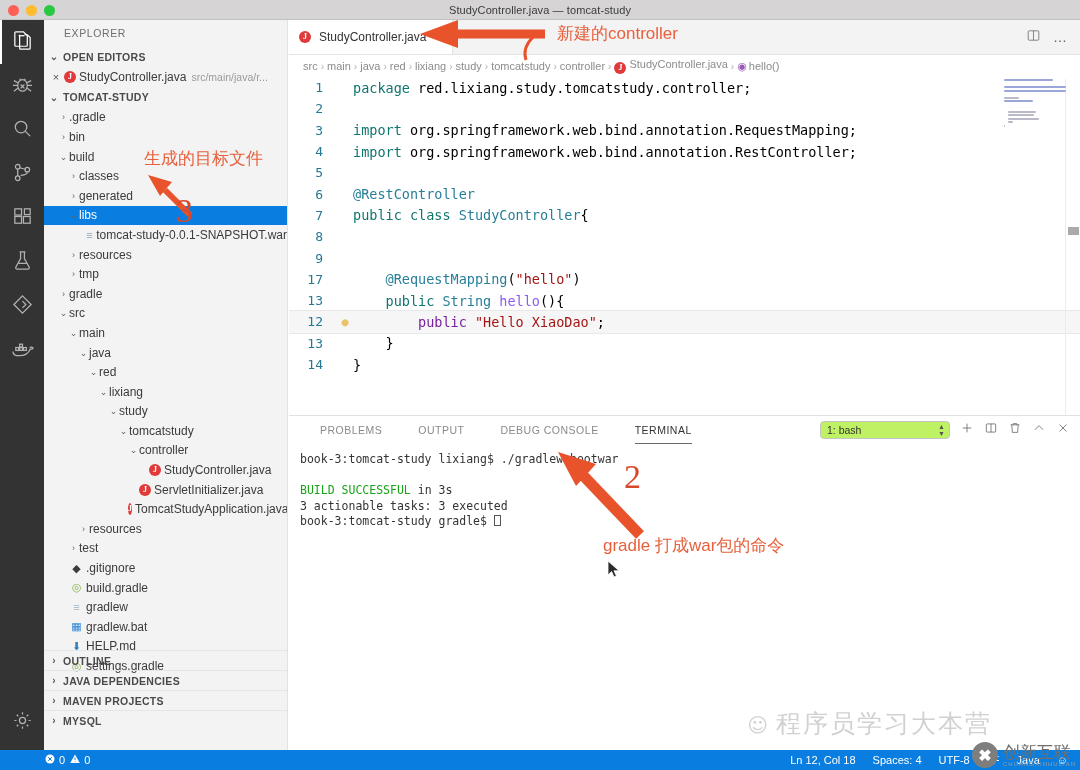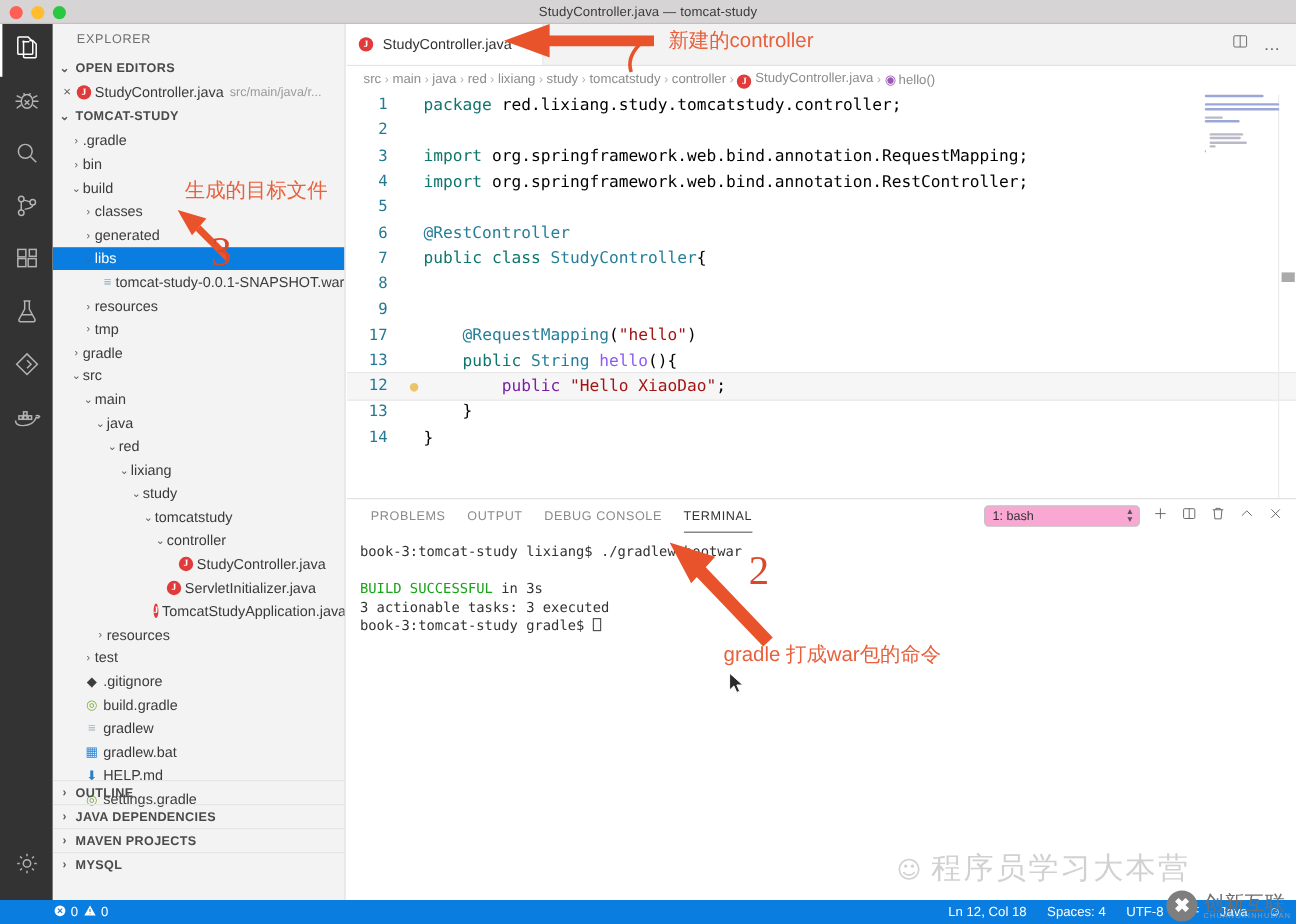--- a/index.html
+++ b/index.html
@@ -142,34 +142,34 @@
     opacity: .55;
   }
   .vline { position: absolute; top: 59px; right: 14px; width: 1px; height: 348px; background: #ececec; }
 
   
   .panel {
     position: absolute; left: 289px; top: 415px; width: 791px; height: 335px;
     background: #ffffff; border-top: 1px solid #e1e1e1;
   }
   .panel-tabs {
-    height: 28px; display: flex; align-items: center; padding-left: 20px; gap: 18px;
+    height: 28px; display: flex; align-items: center; padding-left: 31px; gap: 36px;
     position: relative;
   }
   .panel-tab {
     font-size: 10.5px; letter-spacing: .5px; color: #8a8a8a; text-transform: uppercase;
     height: 28px; display: flex; align-items: center;
   }
   .panel-tab.active { color: #333333; border-bottom: 1px solid #6a6a6a; }
   .panel-actions {
     margin-left: auto; display: flex; align-items: center; gap: 10px; padding-right: 10px;
   }
   .term-select {
     width: 130px; height: 18px; border: 1px solid #c4c4c4; border-radius: 4px;
-    background: #f9a8d4; font-size: 10.5px; color: #333;
+    background: #bef264; font-size: 10.5px; color: #333;
     display: flex; align-items: center; padding: 0 4px 0 6px; position: relative;
   }
   .term-select .spin { margin-left: auto; font-size: 7px; line-height: 7px; color: #555; text-align: center; }
   .panel-actions svg { width: 14px; height: 14px; stroke: #5d5d5d; fill: none; stroke-width: 1.3; }
   .term-body {
     padding: 8px 0 0 11px;
     font-family: "DejaVu Sans Mono", monospace; font-size: 11.5px; color: #333333;
     line-height: 15.5px;
   }
   .term-line { white-space: pre; }
@@ -715,21 +715,21 @@
     </g>
 
     <g>
       <path d="M640 535 L576 468" stroke="#e8532c" stroke-width="11" fill="none"></path>
       <path d="M558 452 L596 464 L576 486 Z" fill="#e8532c"></path>
     </g>
   </svg>
 
   <div id="anno-texts">
       <div class="anno anno-text" style="left: 557px; top: 22px; font-size: 17px; color: rgb(232, 96, 60); white-space: nowrap;">新建的controller</div>
-      <div class="anno anno-text" style="left: 154px; top: 147px; font-size: 17px; color: rgb(232, 96, 60); white-space: nowrap;">生成的目标文件</div>
+      <div class="anno anno-text" style="left: 144px; top: 147px; font-size: 17px; color: rgb(232, 96, 60); white-space: nowrap;">生成的目标文件</div>
       <div class="anno num-anno" style="left: 176px; top: 192px; font-size: 34px; color: rgb(217, 72, 42); white-space: nowrap;">3</div>
       <div class="anno num-anno" style="left: 624px; top: 458px; font-size: 34px; color: rgb(217, 72, 42); white-space: nowrap;">2</div>
       <div class="anno anno-text" style="left: 603px; top: 534px; font-size: 17px; color: rgb(232, 96, 60); white-space: nowrap;">gradle 打成war包的命令</div>
     </div>
 
   <svg class="mouse-cursor" width="14" height="20" viewBox="0 0 14 20">
     <path d="M1 1 L1 15 L4.6 11.6 L7 17 L9.4 16 L7 10.8 L12 10.8 Z" fill="#2b2b2b" stroke="#ffffff" stroke-width=".8"></path>
   </svg>
 
   <div class="wm1">

